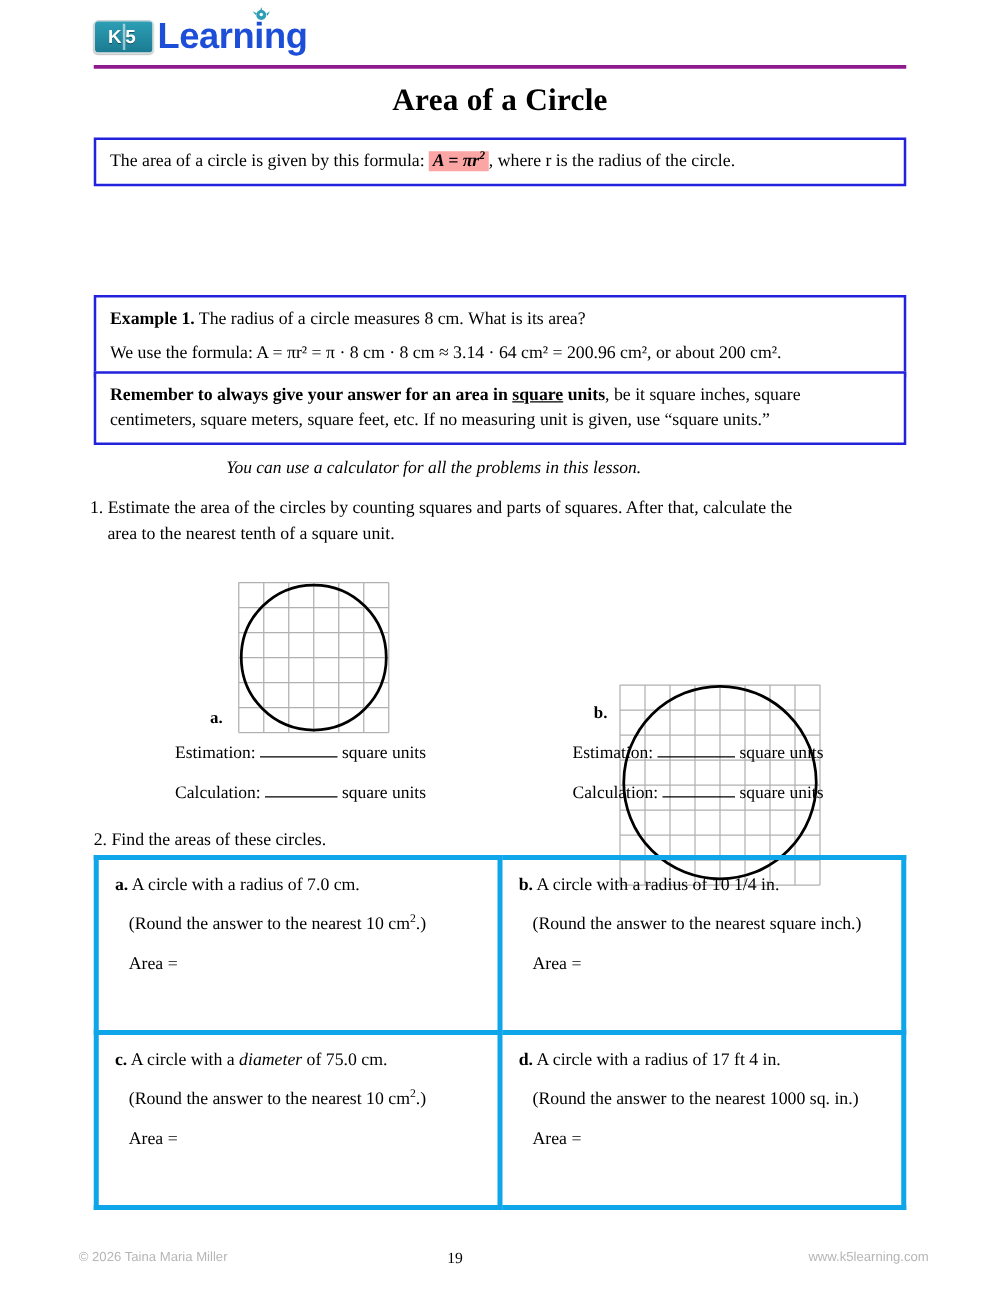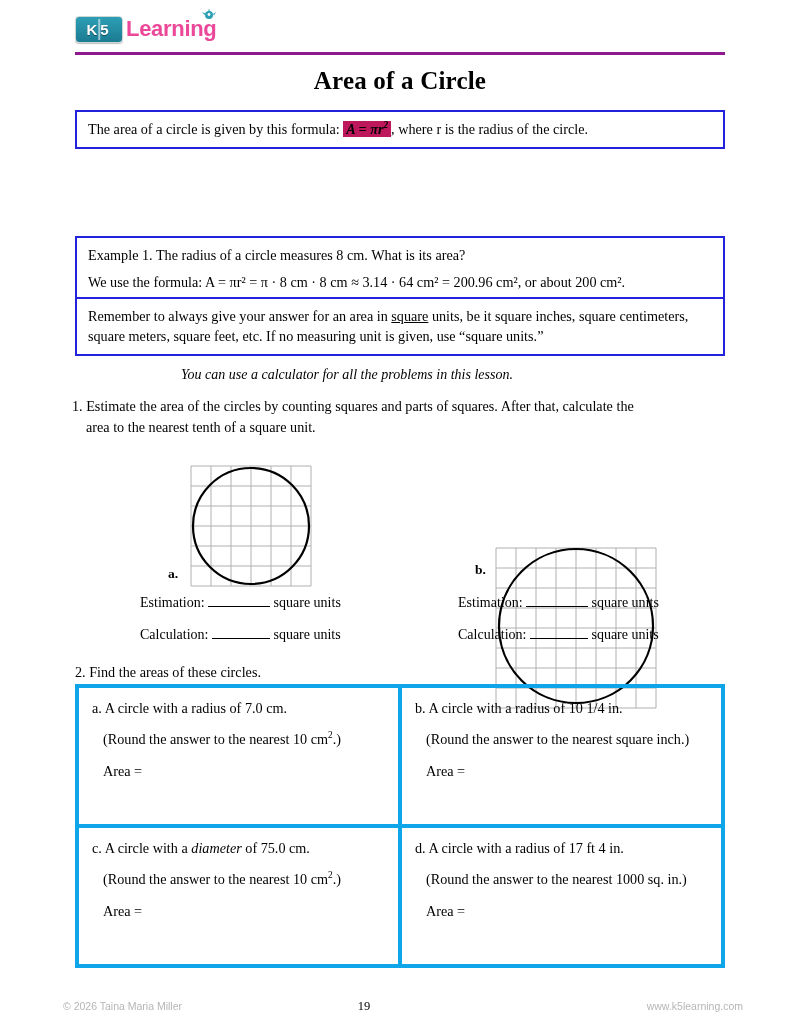--- a/index.html
+++ b/index.html
@@ -65,22 +65,22 @@
     font-family: "Liberation Sans", sans-serif;
     font-weight: bold;
     font-size: 15px;
     letter-spacing: 3px;
     line-height: 1;
     text-shadow: 0 1px 0 rgba(0,0,0,.4);
   }
   .logo-word {
     font-family: "Liberation Sans", sans-serif;
     font-weight: bold;
-    font-size: 22px;
-    color: #ec4899;
+    font-size: 29px;
+    color: #1d4ed8;
     letter-spacing: -0.3px;
     line-height: 1;
     position: relative;
   }
   .logo-spark {
     position: absolute;
     left: 74px;
     top: -10px;
     width: 18px;
     height: 16px;
@@ -121,27 +121,27 @@
   }
   #box-intro { top: 110px; }
   #box-example { top: 236px; }
   #box-remember { top: 297px; }
 
   .bluebox p { margin: 0 0 7px 0; }
   .bluebox p:last-child { margin-bottom: 0; }
   .gap-p { margin-top: 12px !important; }
 
   .hl {
-    background: #be185d;
+    background: #fca5a5;
     font-weight: bold;
     font-style: italic;
     padding: 0 3px;
   }
   .it { font-style: italic; }
-  .bd { font-weight: normal; margin-top: 40px; }
+  .bd { font-weight: bold; margin-top: 40px; }
   .ul { text-decoration: underline; }
   sup { font-size: 66%; vertical-align: super; line-height: 0; }
 
   
   .calc-note {
     position: absolute;
     left: 0;
     top: 367px;
     width: 694px;
     text-align: center;
@@ -173,21 +173,21 @@
   #fig-a-wrap { left: 190px; top: 465px; }
   #fig-a-label { left: 168px; top: 566px; }
   #fig-b-wrap { left: 495px; top: 425px; }
   #fig-b-label { left: 475px; top: 562px; }
 
   .answer-lines {
     position: absolute;
     font-size: 14px;
     line-height: 1.0;
   }
-  .answer-lines .row { margin-bottom: 18px; }
+  .answer-lines .row { margin-bottom: 18px; text-align: center; }
   .answer-lines .row:last-child { margin-bottom: 0; }
   .blank {
     display: inline-block;
     border-bottom: 1px solid #000;
     vertical-align: baseline;
   }
   .blank-lg { width: 62px; }
   .blank-md { width: 58px; }
 
   #ans-a { left: 140px; top: 596px; }

